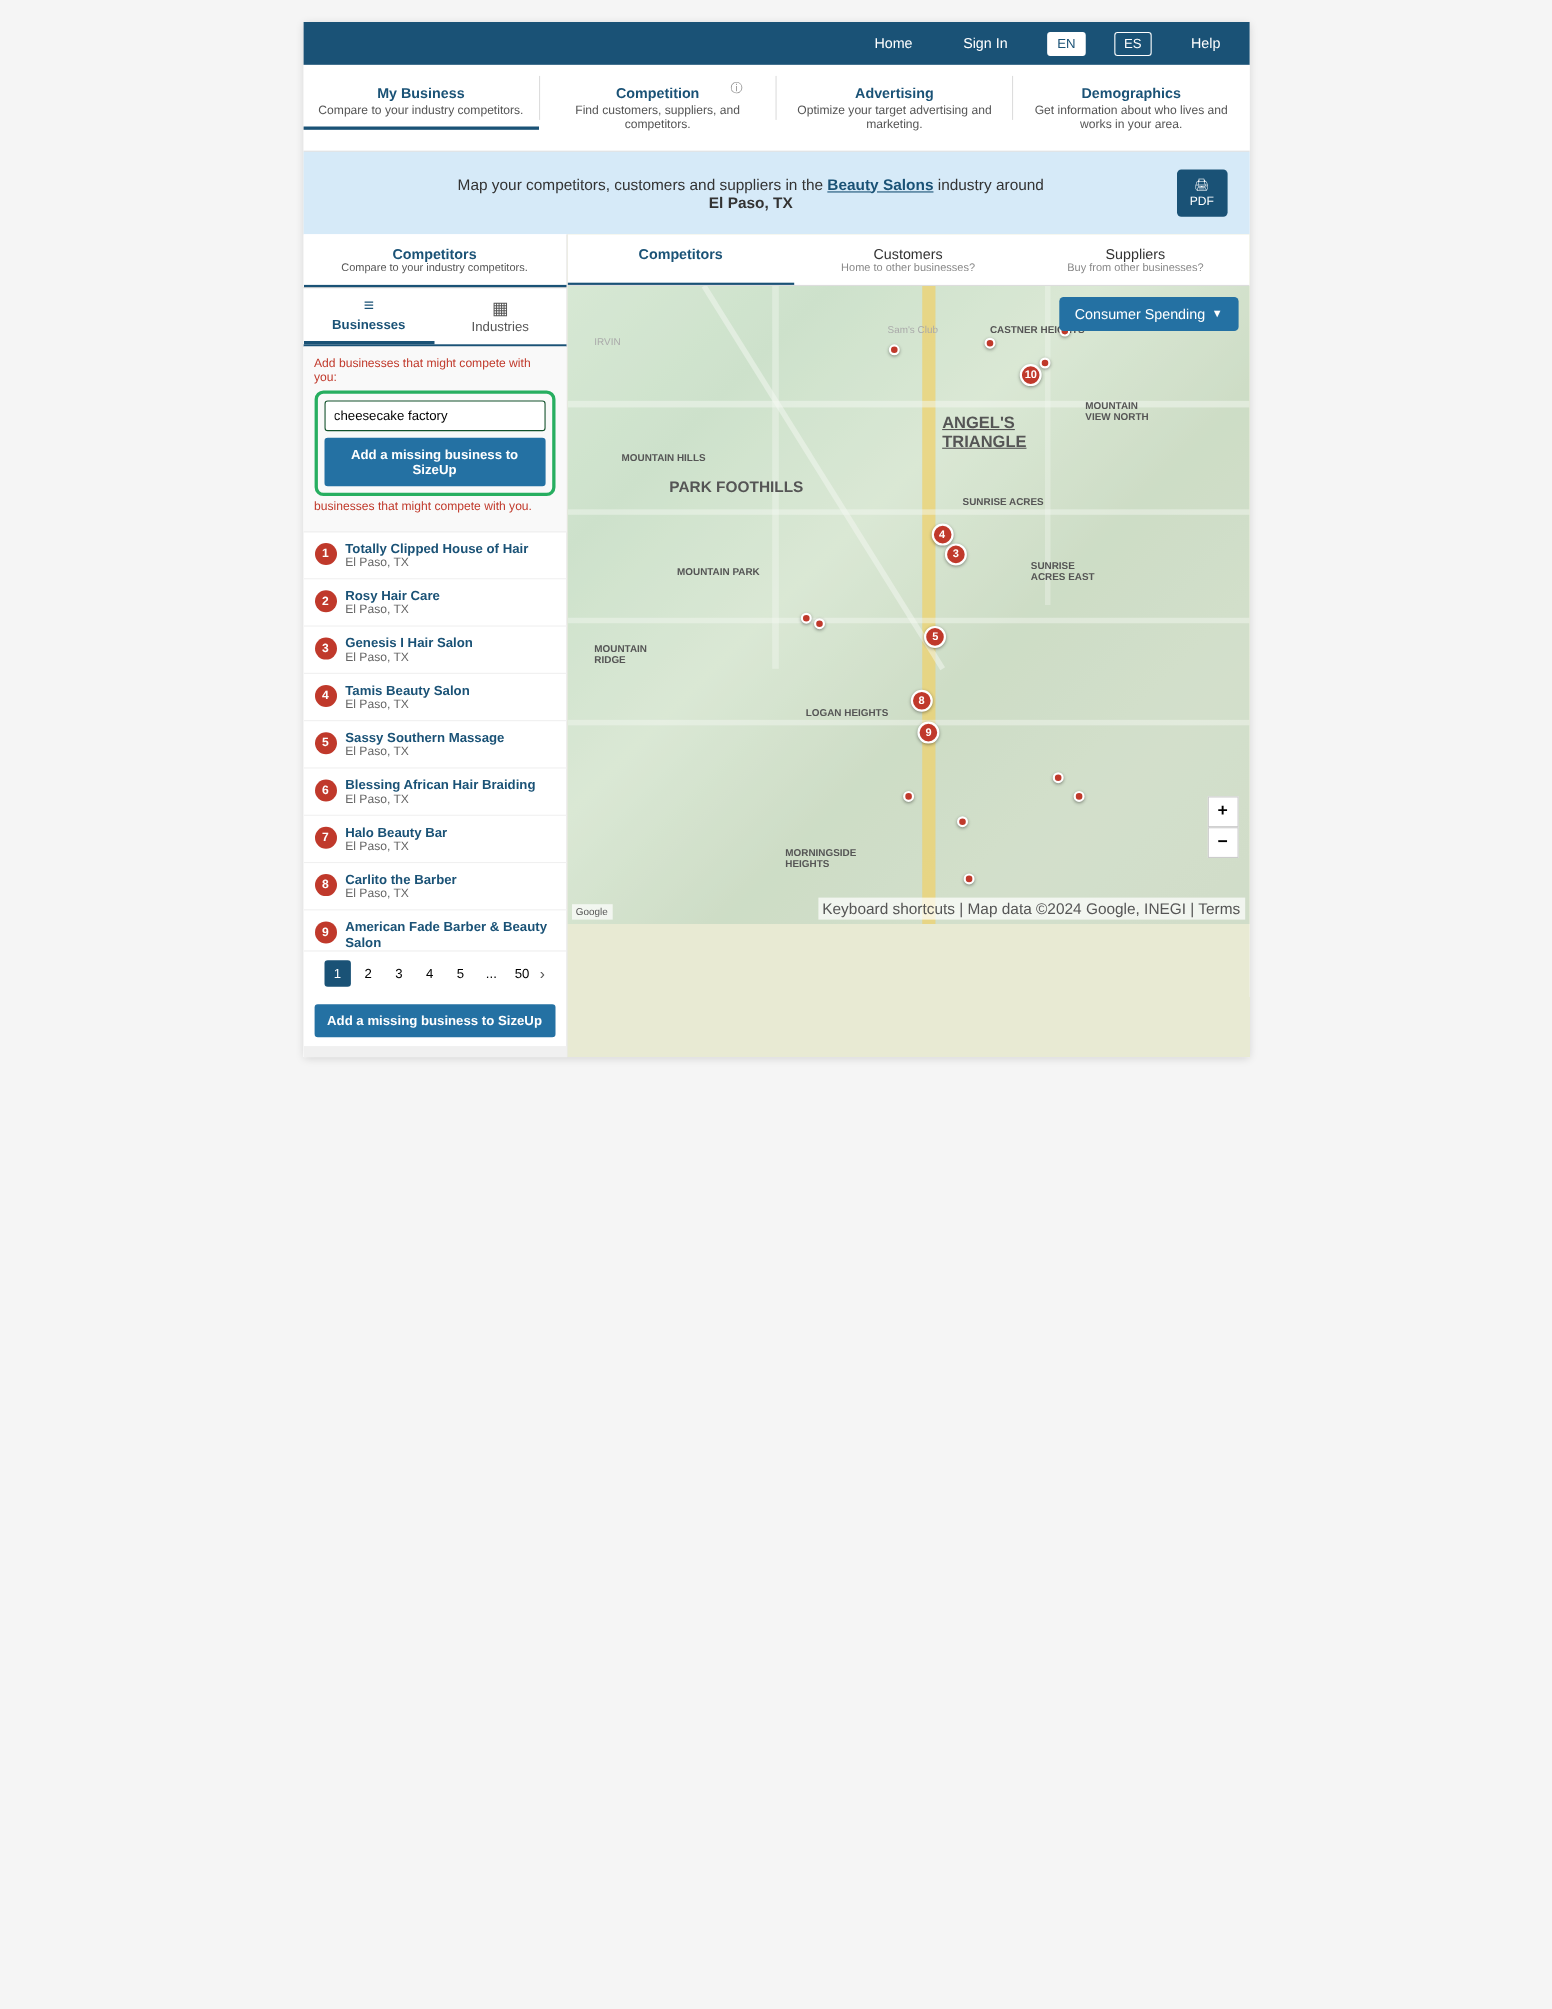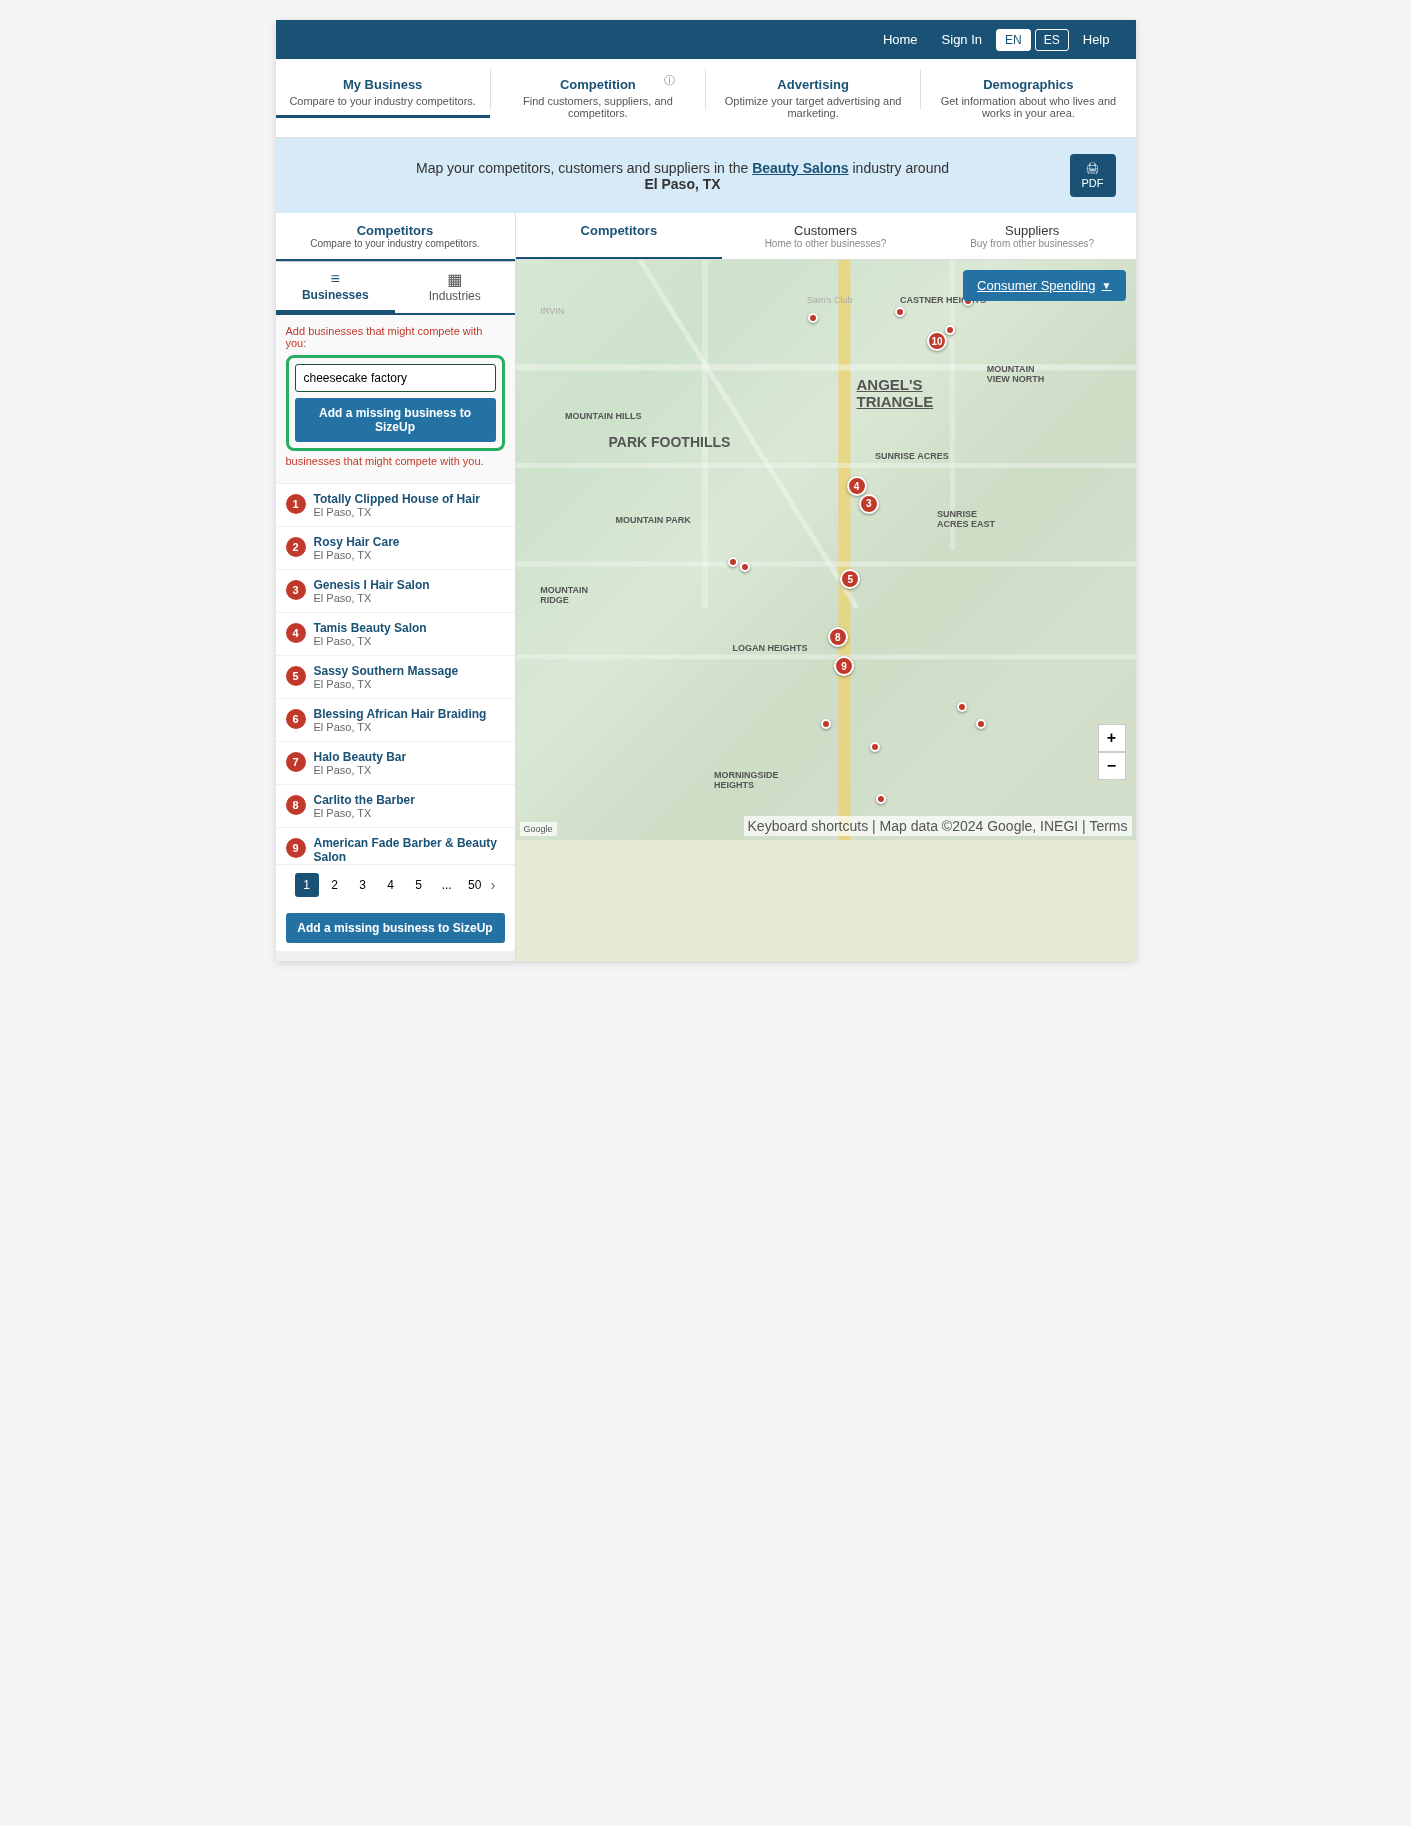--- a/index.html
+++ b/index.html
@@ -1,20 +1,20 @@
 <!DOCTYPE html>
 <html><head>
   <meta charset="utf-8">
   <style>
     * { box-sizing: border-box; margin: 0; padding: 0; }
     body { font-family: Arial, sans-serif; background: #f5f5f5; display: flex; justify-content: center; padding: 20px; }
     .page-wrapper { width: 860px; background: #fff; box-shadow: 0 2px 8px rgba(0,0,0,0.15); }
 
     
-    .top-nav { background: #1a5276; display: flex; justify-content: flex-end; align-items: center; padding: 8px 16px; gap: 4px; }
+    .top-nav { background: #1a5276; display: flex; justify-content: flex-end; align-items: center; padding: 8px 16px; gap: 26px; }
     .top-nav a { color: #fff; font-size: 13px; text-decoration: none; padding: 4px 10px; border-radius: 3px; }
     .lang-btn { border: 1px solid #fff; padding: 3px 8px; border-radius: 3px; color: #fff; font-size: 12px; cursor: pointer; background: transparent; }
     .lang-btn.active { background: #fff; color: #1a5276; }
 
     
     .main-nav { display: flex; align-items: flex-start; border-bottom: 1px solid #ddd; background: #fff; padding: 10px 0; }
     .nav-item { flex: 1; text-align: center; padding: 8px 12px; cursor: pointer; }
     .nav-item.active { border-bottom: 3px solid #1a5276; }
     .nav-item .nav-title { font-weight: bold; font-size: 13px; color: #1a5276; }
     .nav-item .nav-sub { font-size: 11px; color: #555; margin-top: 3px; }
@@ -67,21 +67,21 @@
     .map-tab { flex: 1; text-align: center; padding: 10px 4px; font-size: 13px; cursor: pointer; color: #333; }
     .map-tab.active { border-bottom: 2px solid #1a5276; color: #1a5276; font-weight: bold; }
     .map-tab .map-tab-sub { font-size: 10px; color: #888; display: block; }
     .map-img-placeholder { width: 100%; height: 580px; background: linear-gradient(135deg, #d5e8d4 0%, #c8dfc8 20%, #dae8d5 40%, #c8d8c0 60%, #d0dcc8 80%, #ccd8c4 100%); position: relative; }
 
     
     .map-marker { position: absolute; background: #c0392b; color: #fff; border-radius: 50%; width: 20px; height: 20px; display: flex; align-items: center; justify-content: center; font-size: 10px; font-weight: bold; border: 2px solid #fff; box-shadow: 0 1px 3px rgba(0,0,0,0.4); transform: translate(-50%, -50%); cursor: pointer; }
     .map-marker.small { width: 10px; height: 10px; font-size: 0; }
 
     
-    .consumer-btn { position: absolute; top: 10px; right: 10px; background: #2471a3; color: #fff; border: none; padding: 8px 14px; border-radius: 4px; cursor: pointer; font-size: 13px; display: flex; align-items: center; gap: 6px; z-index: 10; text-decoration: underline; }
+    .consumer-btn { position: absolute; top: 10px; right: 10px; background: #2471a3; color: #fff; border: none; padding: 8px 14px; border-radius: 4px; cursor: pointer; font-size: 13px; display: flex; align-items: center; gap: 6px; z-index: 10; }
     .consumer-btn .arrow { font-size: 10px; }
 
     
     .zoom-controls { position: absolute; bottom: 60px; right: 10px; display: flex; flex-direction: column; z-index: 10; }
     .zoom-btn { background: #fff; border: 1px solid #ccc; width: 28px; height: 28px; display: flex; align-items: center; justify-content: center; cursor: pointer; font-size: 16px; font-weight: bold; }
 
     
     .map-attribution { position: absolute; bottom: 4px; right: 4px; font-size: 14px; color: #555; background: rgba(255,255,255,0.7); padding: 2px 4px; }
     .map-attribution-left { position: absolute; bottom: 4px; left: 4px; font-size: 9px; color: #555; background: rgba(255,255,255,0.7); padding: 2px 4px; }
 

